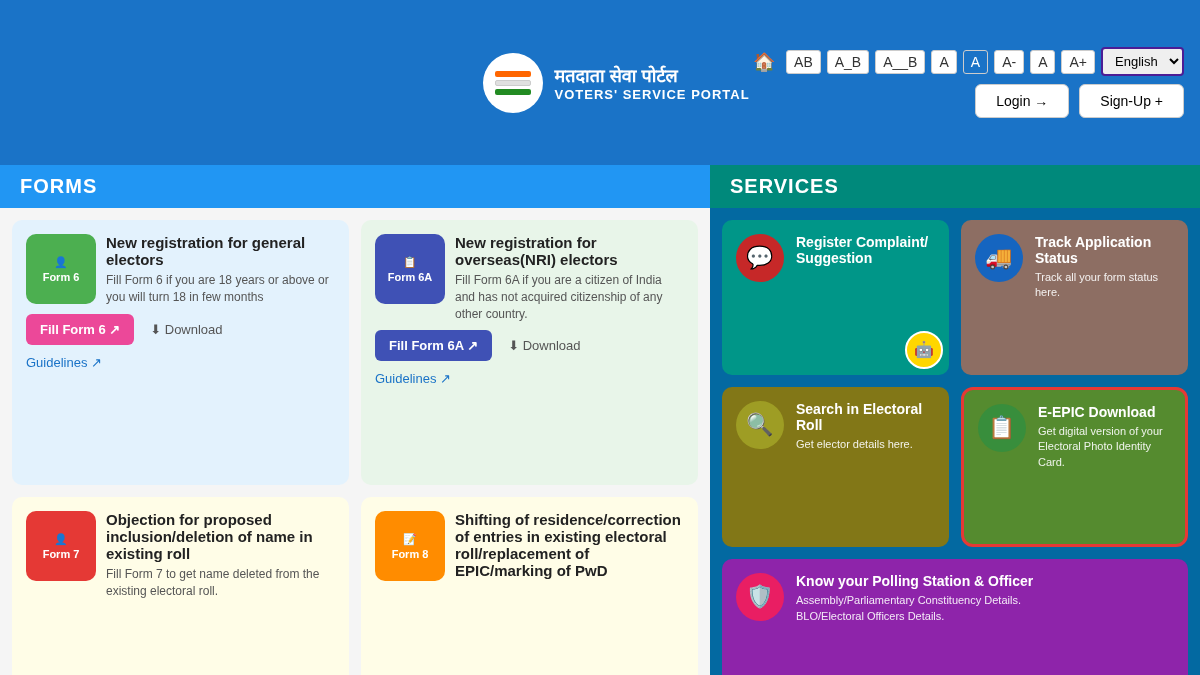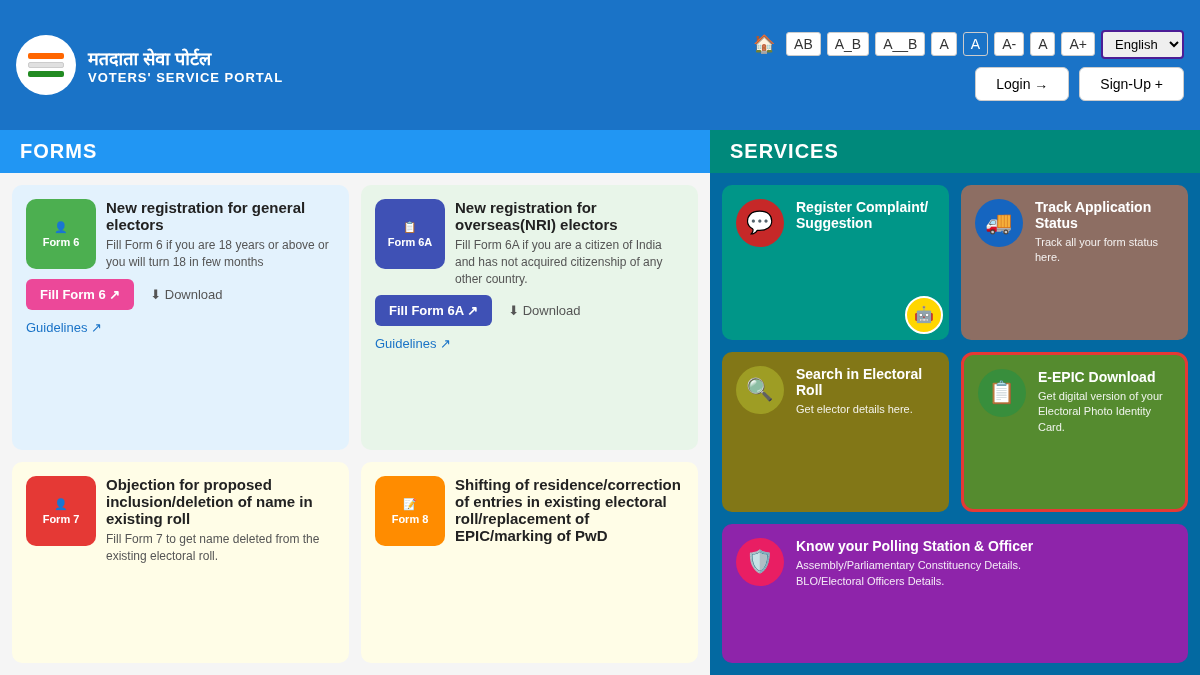--- a/index.html
+++ b/index.html
@@ -4,22 +4,22 @@
   <style>
     * { box-sizing: border-box; margin: 0; padding: 0; }
     body { font-family: Arial, sans-serif; background: #f5f5f5; width: 1200px; height: 675px; overflow: hidden; }
 
     
     .header {
       background: #1a73c7;
       padding: 8px 16px;
       display: flex;
       align-items: center;
-      justify-content: space-between;
-      height: 130px;
+      justify-content: flex-end;
+      height: 165px;
     }
     .header-left {
       display: flex;
       align-items: center;
       gap: 12px;
     }
     .logo-circle {
       width: 60px;
       height: 60px;
       background: white;

